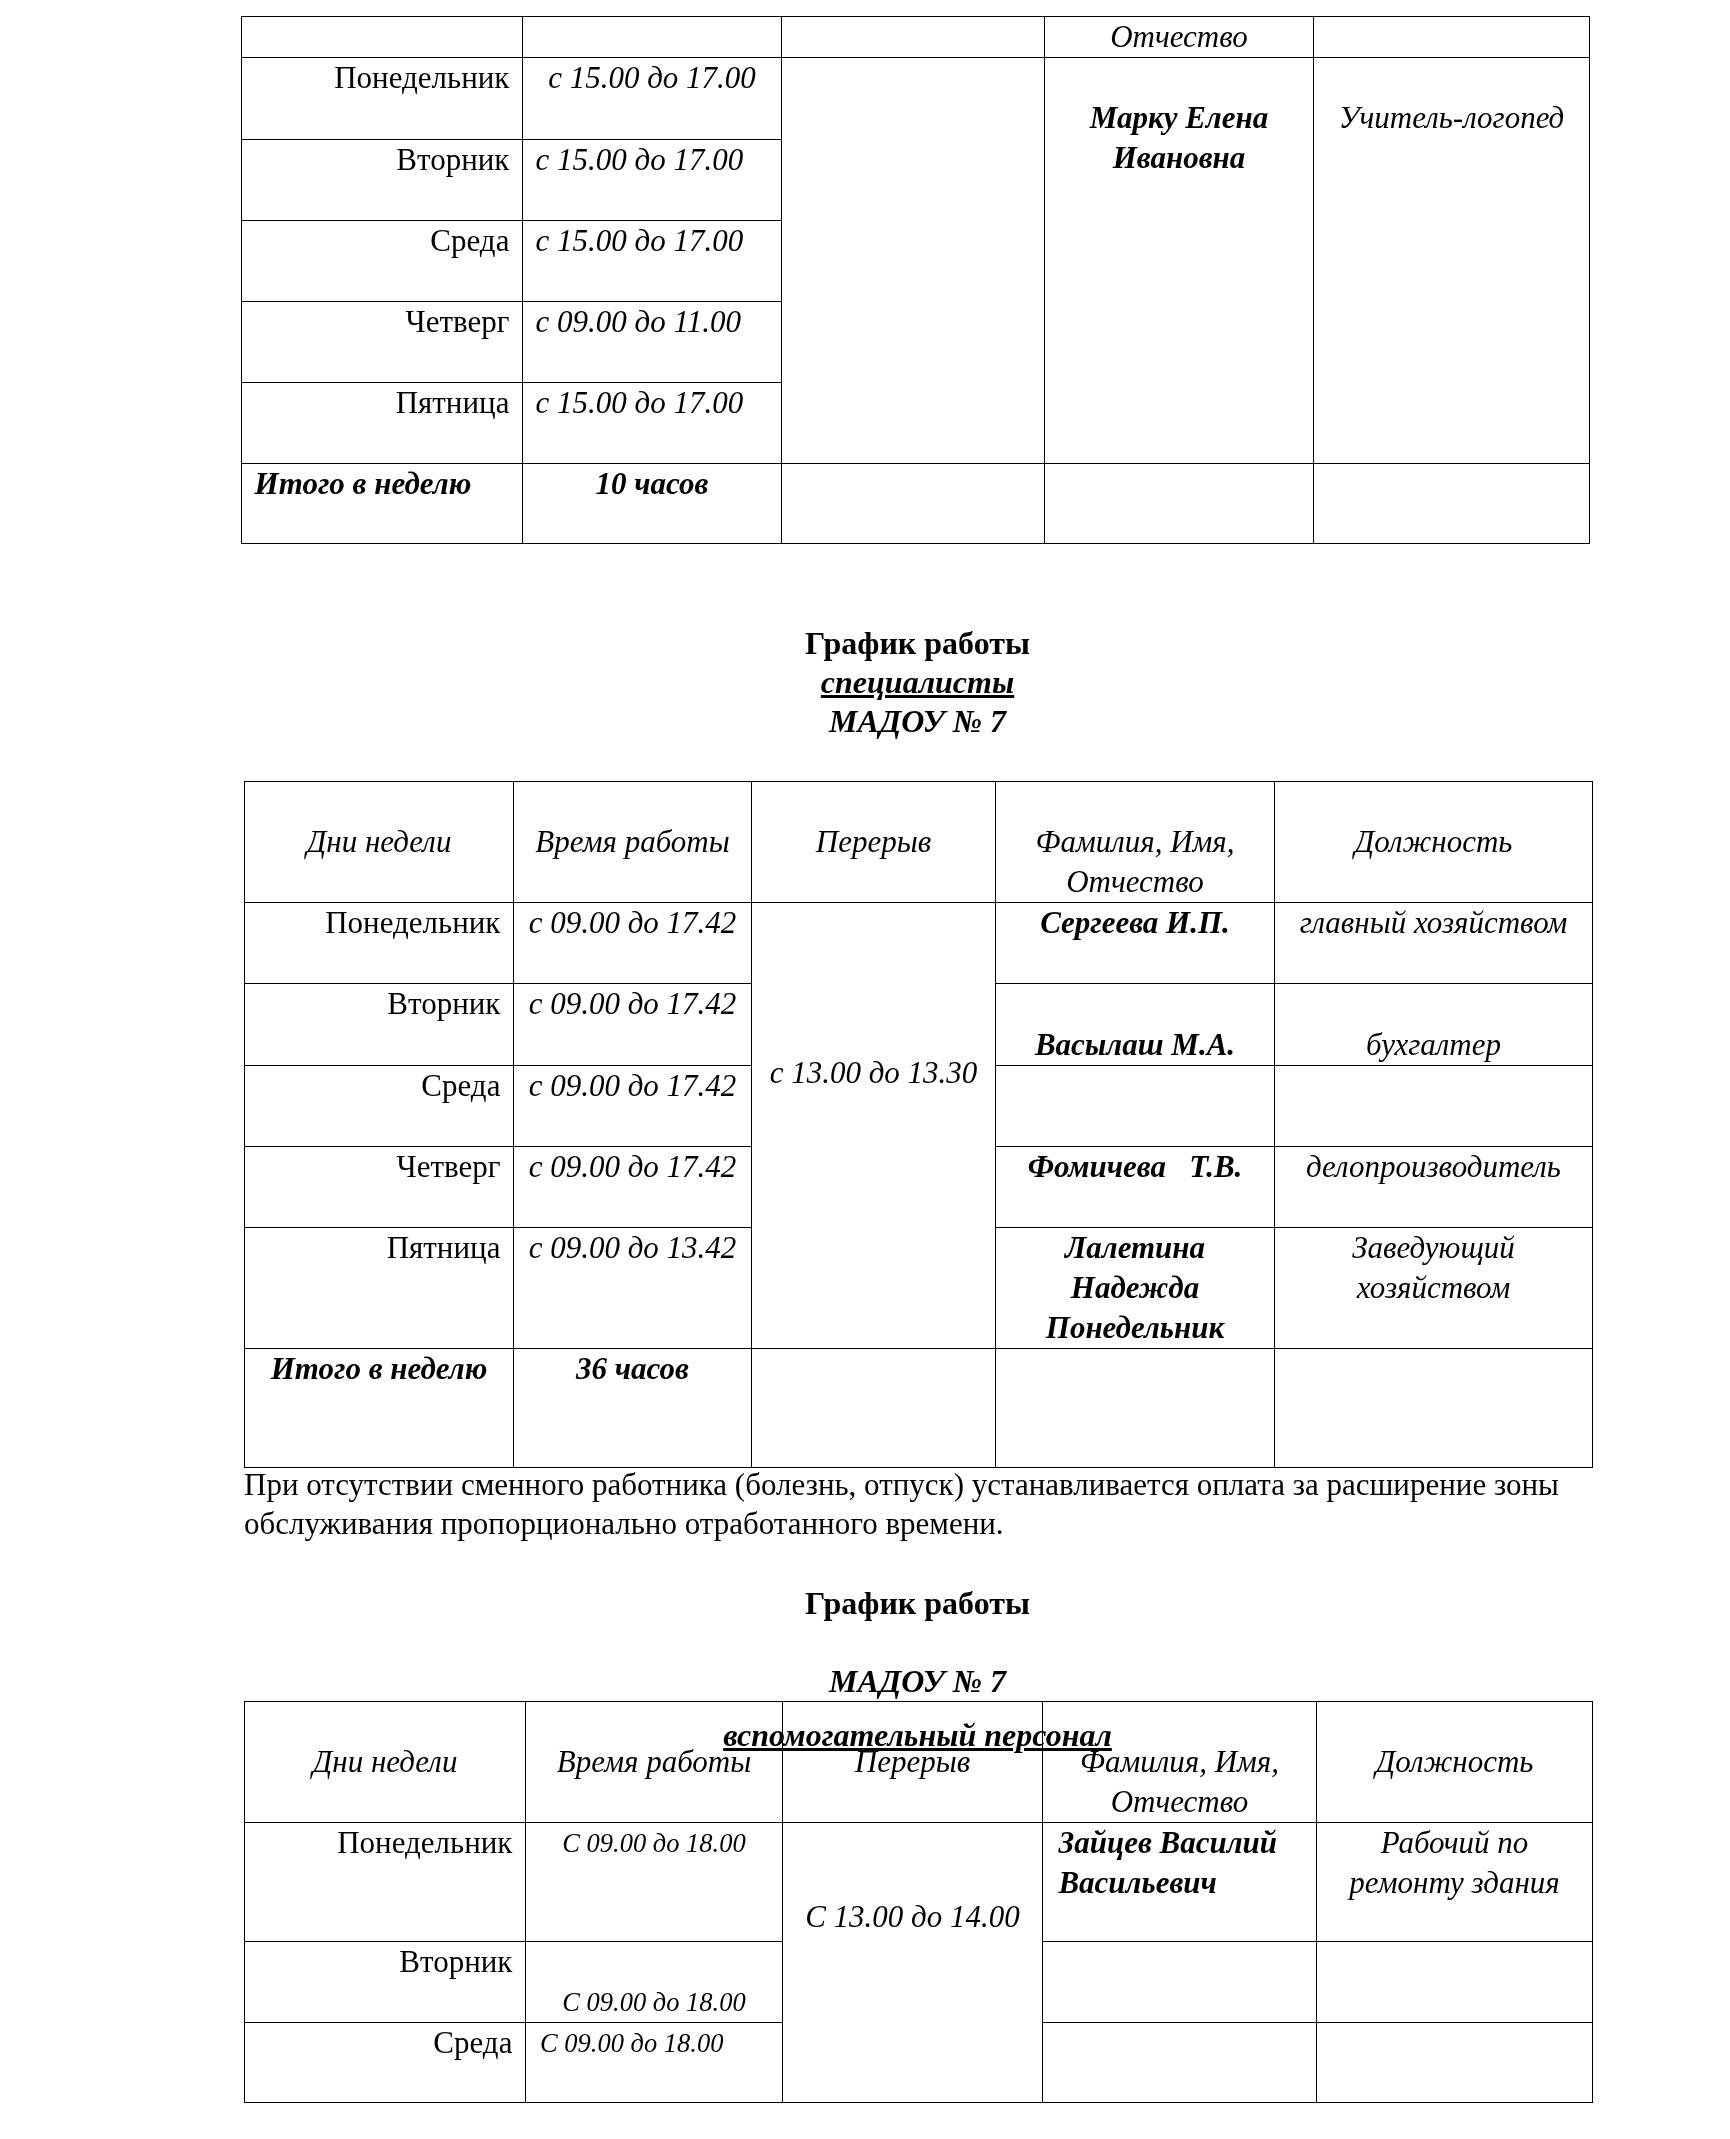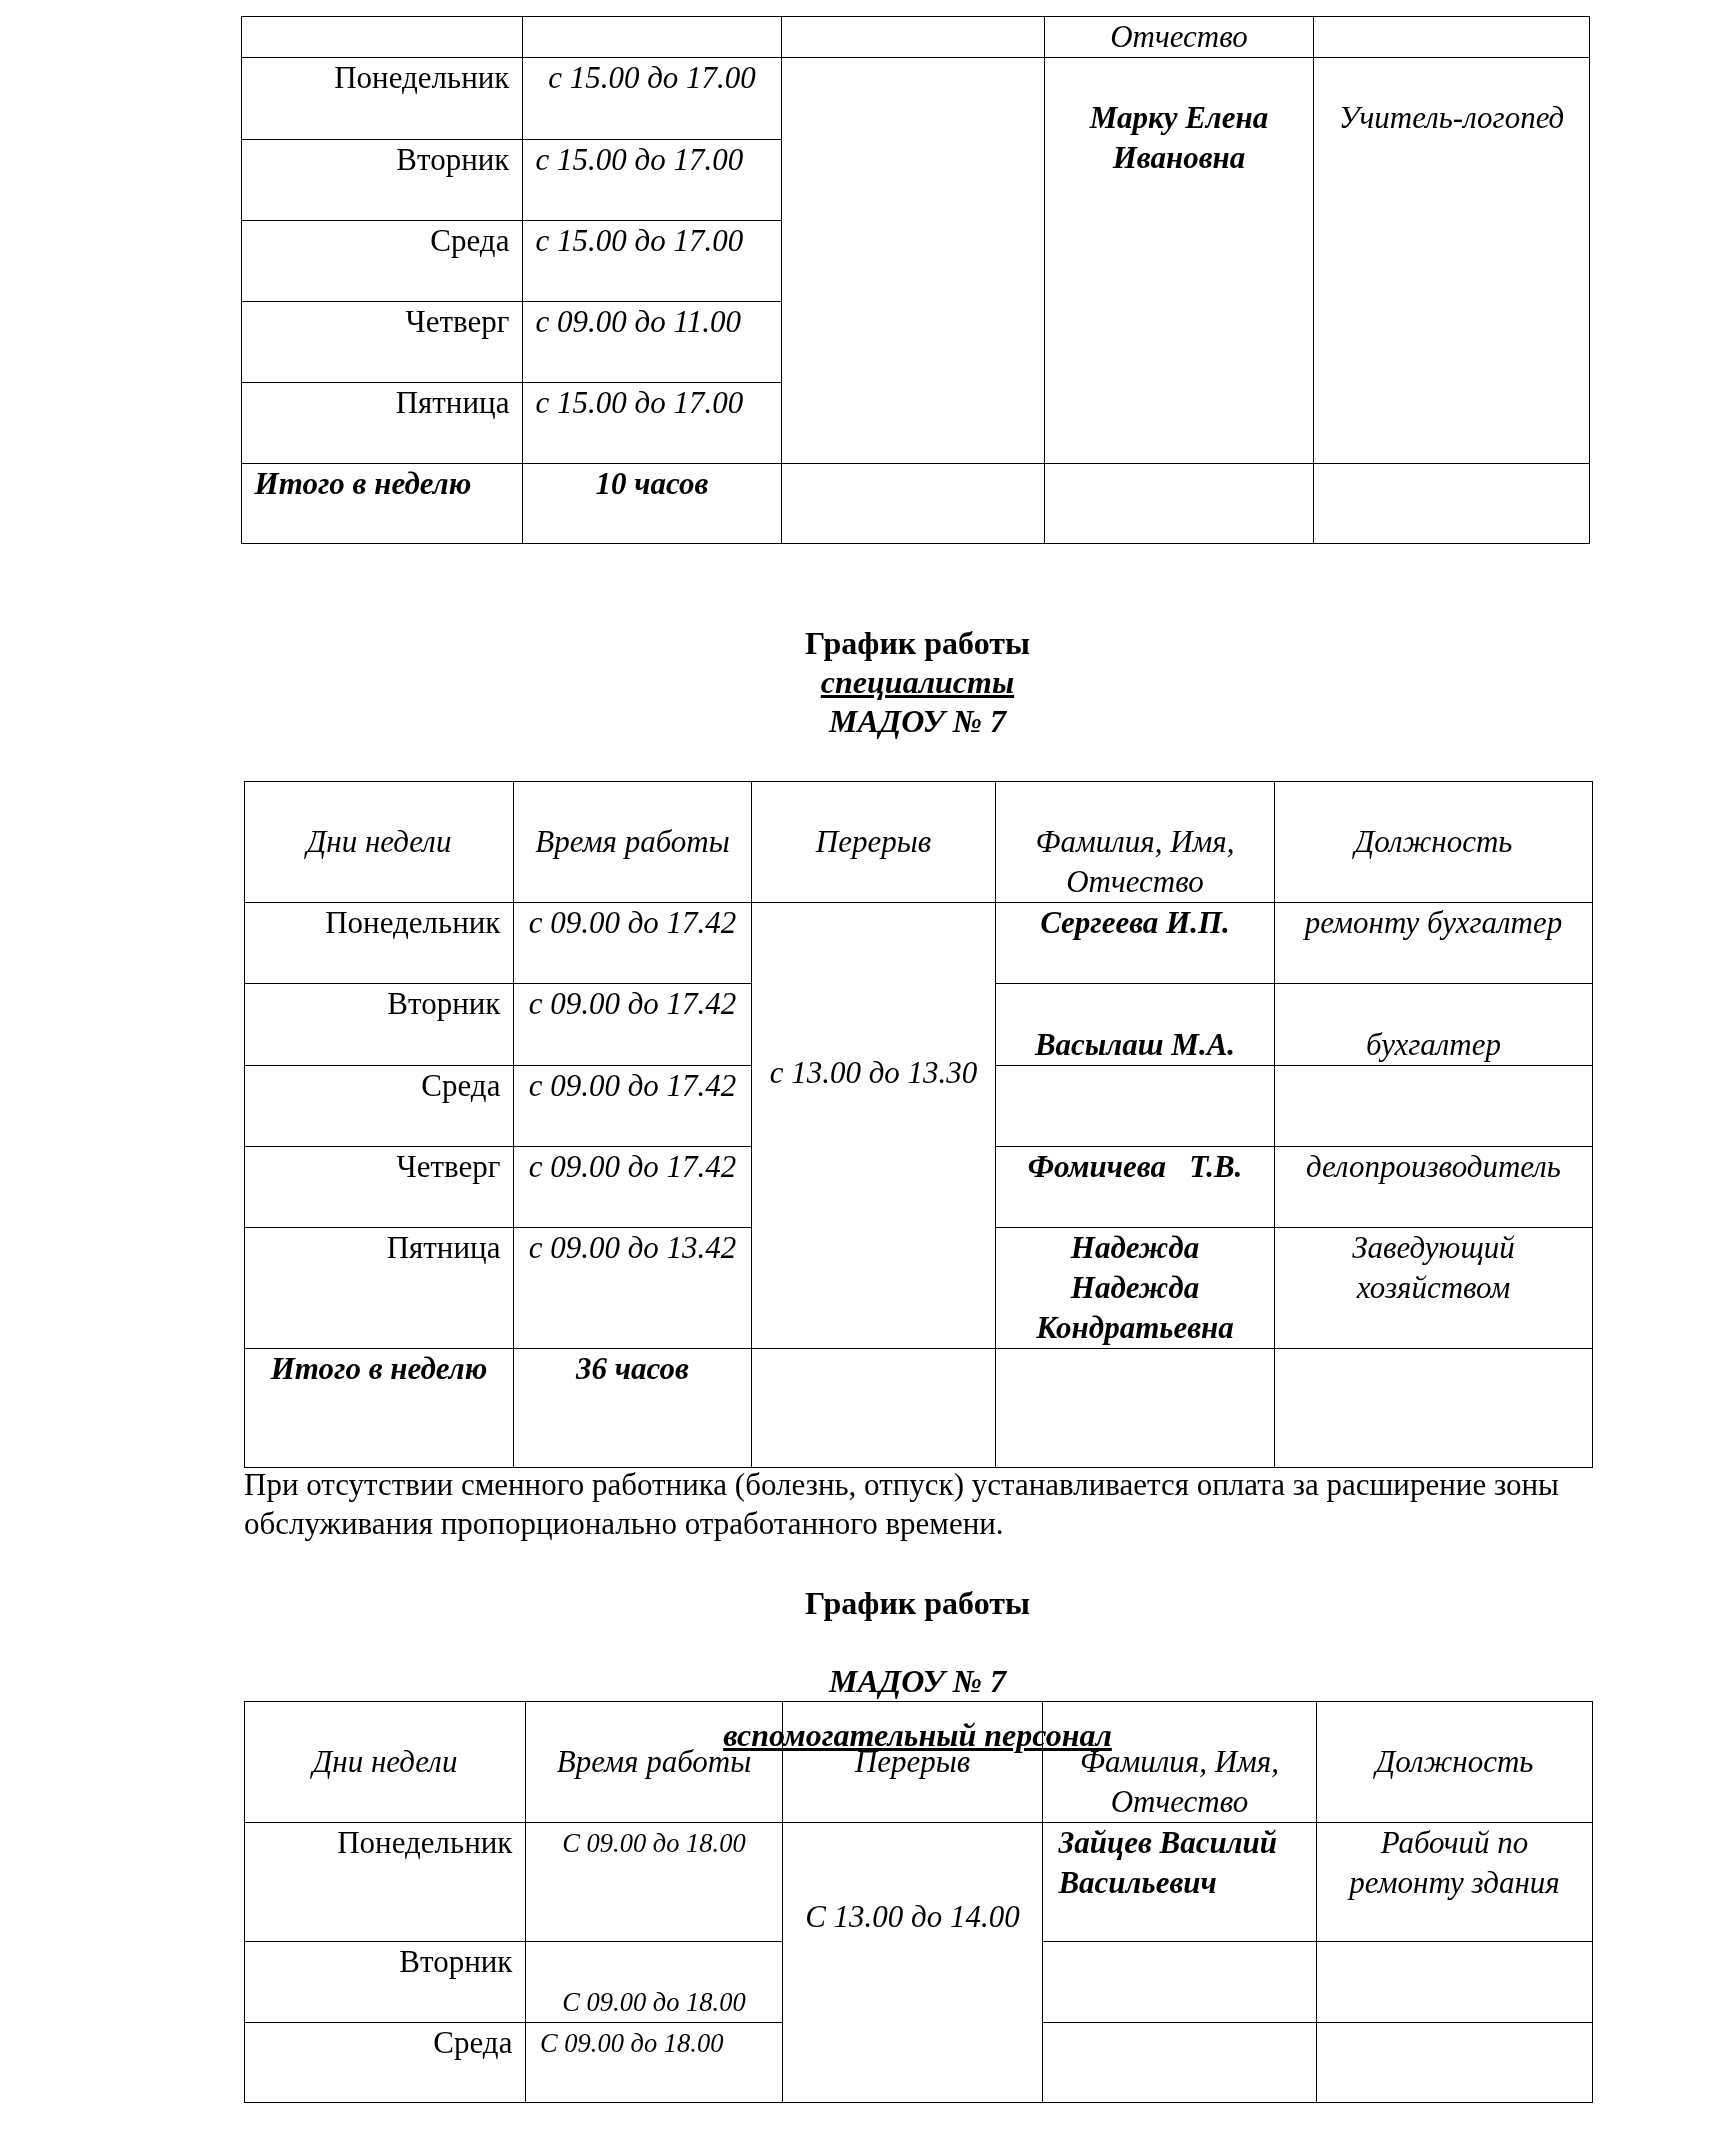--- a/index.html
+++ b/index.html
@@ -87,21 +87,21 @@
     <td class="it c" style="padding-top:40px">Время работы</td>
     <td class="it c" style="padding-top:40px">Перерыв</td>
     <td class="it c" style="padding-top:40px">Фамилия, Имя, Отчество</td>
     <td class="it c" style="padding-top:40px">Должность</td>
   </tr>
   <tr style="height:81px">
     <td class="day">Понедельник</td>
     <td class="it c">с 09.00 до 17.42</td>
     <td rowspan="5" class="it c mid" style="padding-bottom:105px">с 13.00 до 13.30</td>
     <td class="it b c">Сергеева И.П.</td>
-    <td class="it c" style="padding:0 2.8px">ремонту бухгалтер</td>
+    <td class="it c" style="padding:0 2.8px">главный хозяйством</td>
   </tr>
   <tr style="height:82px">
     <td class="day">Вторник</td>
     <td class="it c">с 09.00 до 17.42</td>
     <td class="it b c" style="vertical-align:bottom">Васылаш М.А.</td>
     <td class="it c" style="vertical-align:bottom">бухгалтер</td>
   </tr>
   <tr style="height:81px">
     <td class="day">Среда</td>
     <td class="it c">с 09.00 до 17.42</td>
@@ -110,21 +110,21 @@
   </tr>
   <tr style="height:81px">
     <td class="day">Четверг</td>
     <td class="it c">с 09.00 до 17.42</td>
     <td class="it b c" style="padding:0 2.8px; white-space:pre">Фомичева   Т.В.</td>
     <td class="it c" style="padding:0 2.8px">делопроизводитель</td>
   </tr>
   <tr style="height:117px">
     <td class="day">Пятница</td>
     <td class="it c">с 09.00 до 13.42</td>
-    <td class="it b c">Надежда Надежда Кондратьевна</td>
+    <td class="it b c">Лалетина Надежда Понедельник</td>
     <td class="it c">Заведующий хозяйством</td>
   </tr>
   <tr style="height:119px">
     <td class="it b c">Итого в неделю</td>
     <td class="it b c">36 часов</td>
     <td></td>
     <td></td>
     <td></td>
   </tr>
 </tbody>

